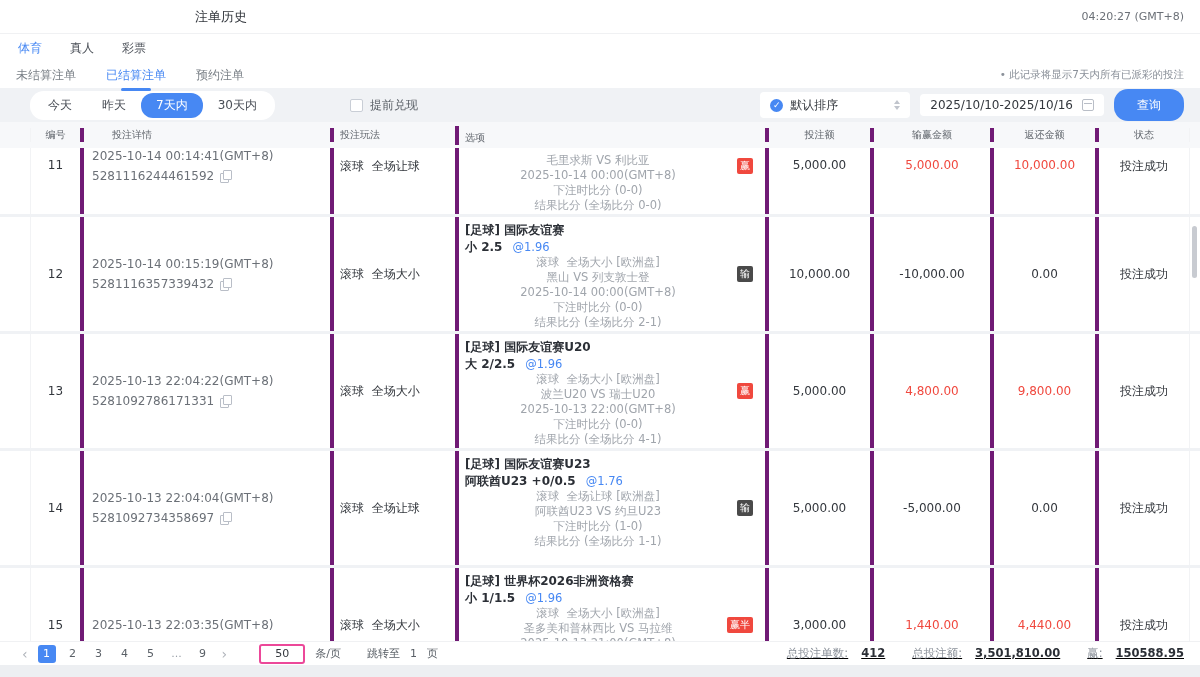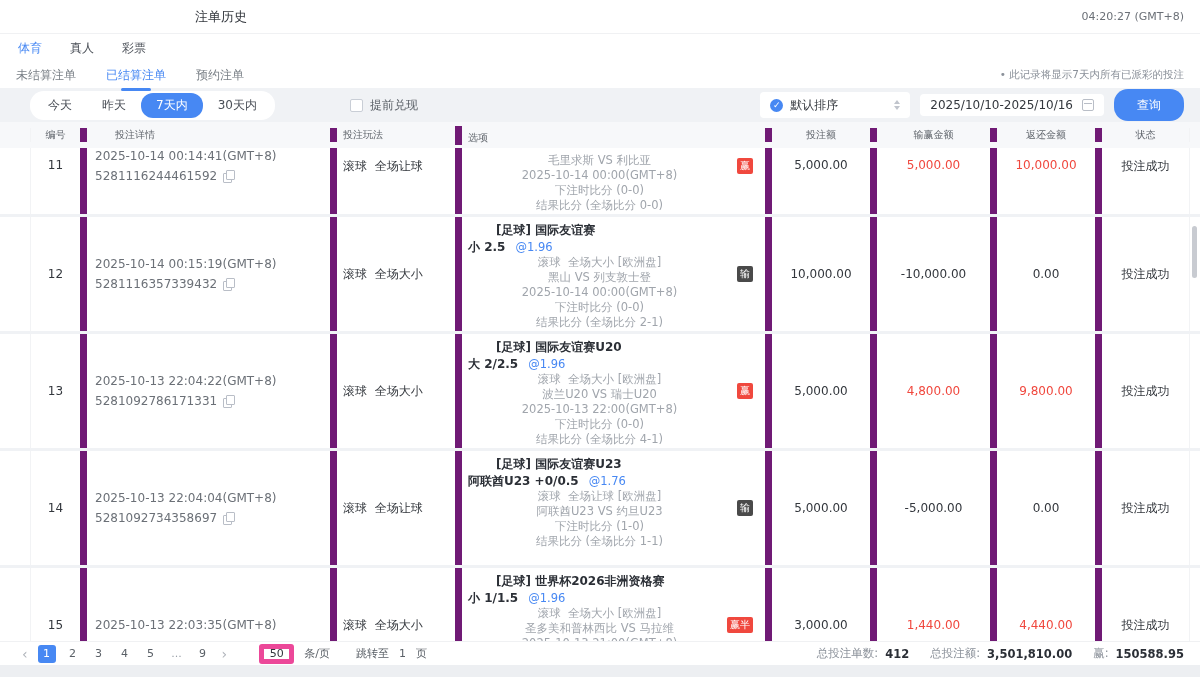--- a/index.html
+++ b/index.html
@@ -44,58 +44,58 @@
   .thead{height:26px;background:#f7f8fa;align-items:center;}
   .th{font-size:10px;color:#61666d;white-space:pre;}
   .al-c{text-align:center;}
   .th.c-det{padding-left:28px;}
   .th.c-play,.th.c-opt{padding-left:6px;}
   .tbody{height:493px;overflow:hidden;background:#f0f2f5;position:relative;}
   .t-row{background:#fff;margin-bottom:3px;overflow:hidden;position:relative;}
   .t-row.h-full{height:114px;}
   .t-row.clipped{height:66px;}
   .cell{height:100%;}
-  .c-det,.c-play,.c-opt,.c-bet,.c-wl,.c-rf,.c-st{border-left:7px solid #701a75;}
+  .c-det,.c-play,.c-opt,.c-bet,.c-wl,.c-rf,.c-st{border-left:4px solid #701a75;}
   .c-num{border-left:1px solid #f2f3f5;}
   .c-st{border-right:1px solid #f2f3f5;}
   .vc{display:flex;align-items:center;}
   .vc.center{justify-content:center;}
   .clipped .vc{align-items:flex-start;padding-top:10px;}
   .num-text{font-size:12px;color:#33373d;}
   .det-inner{padding-left:8px;}
   .clipped .det-inner{margin-top:-12px;}
   .det-line{font-size:12px;color:#6b7077;line-height:20px;display:flex;align-items:center;white-space:pre;}
   .copy-icon{position:relative;display:inline-block;width:11px;height:12px;margin-left:6px;cursor:pointer;}
   .copy-icon::before{content:"";position:absolute;left:0;top:3px;width:7px;height:8px;border:1px solid #b9bec7;border-radius:1px;background:#fff;}
   .copy-icon::after{content:"";position:absolute;left:3px;top:0;width:7px;height:8px;border:1px solid #b9bec7;border-radius:1px;background:#fff;}
   .play-text{font-size:12px;color:#33373d;padding-left:6px;white-space:pre;}
   .c-opt{position:relative;padding:5px 34px 0 6px;}
-  .opt-league{font-size:12px;font-weight:600;color:#2b2f36;line-height:16px;white-space:pre;margin-left:28px;}
+  .opt-league{font-size:12px;font-weight:600;color:#2b2f36;line-height:16px;white-space:pre;}
   .opt-pick{line-height:16px;white-space:pre;}
   .opt-sel{font-size:12px;font-weight:600;color:#2b2f36;}
   .opt-odds{font-size:11.5px;color:var(--accent);margin-left:10px;}
   .opt-line{font-size:11.5px;color:#a0a5ac;line-height:15px;white-space:pre;text-align:center;}
   .badge{position:absolute;right:12px;top:50%;transform:translateY(-50%);font-size:10px;color:#fff;padding:3px 3px;border-radius:2px;line-height:1;white-space:nowrap;}
   .badge.red{background:var(--red);}
   .badge.dark{background:var(--dark);}
   .clipped .badge{top:10px;transform:none;}
   .amt{font-size:12px;color:#33373d;white-space:pre;}
   .amt.red{color:var(--red);}
   .st-text{font-size:12px;color:#33373d;}
   .scroll-thumb{position:absolute;right:3px;top:78px;width:5px;height:52px;background:#c8cbd1;border-radius:3px;}
   
   .pagebar{height:24px;background:#fff;display:flex;align-items:center;padding:0 16px;border-top:1px solid #f0f1f3;}
   .pg-chevron{font-size:14px;color:#b0b4bb;padding:0 6px;cursor:pointer;line-height:1;}
   .pg-item{min-width:18px;height:18px;line-height:18px;text-align:center;font-size:11px;color:#5a6067;margin:0 4px;border-radius:3px;cursor:pointer;}
   .pg-item.active{background:var(--accent);color:#fff;}
   .pg-item.dots{color:#9aa0a8;cursor:default;}
-  .pg-size-input{width:35px;height:20px;border:5px solid #ec4899;border-radius:3px;text-align:center;font-size:11px;color:#33373d;margin-left:26px;background:#fff;}
+  .pg-size-input{width:46px;height:20px;border:2px solid #ec4899;border-radius:3px;text-align:center;font-size:11px;color:#33373d;margin-left:26px;background:#fff;}
   .pg-label{font-size:11px;color:#5a6067;margin-left:10px;white-space:pre;}
   .pg-jump{margin-left:26px;}
-  .summary{margin-left:auto;display:flex;align-items:flex-end;gap:7px;}
+  .summary{margin-left:auto;display:flex;align-items:flex-start;gap:13px;text-decoration:underline;}
   .sum-label{font-size:11.5px;color:#8a9099;margin-left:14px;white-space:pre;}
   .sum-val{font-size:11.5px;color:#2b2f36;font-weight:bold;white-space:pre;}
   .footer-strip{height:13px;background:#edeff2;}
 </style>
 </head>
 <body>
 
 <div class="topbar">
   <div class="hd-title">注单历史</div>
   <div class="hd-time">04:20:27 (GMT+8)</div>

